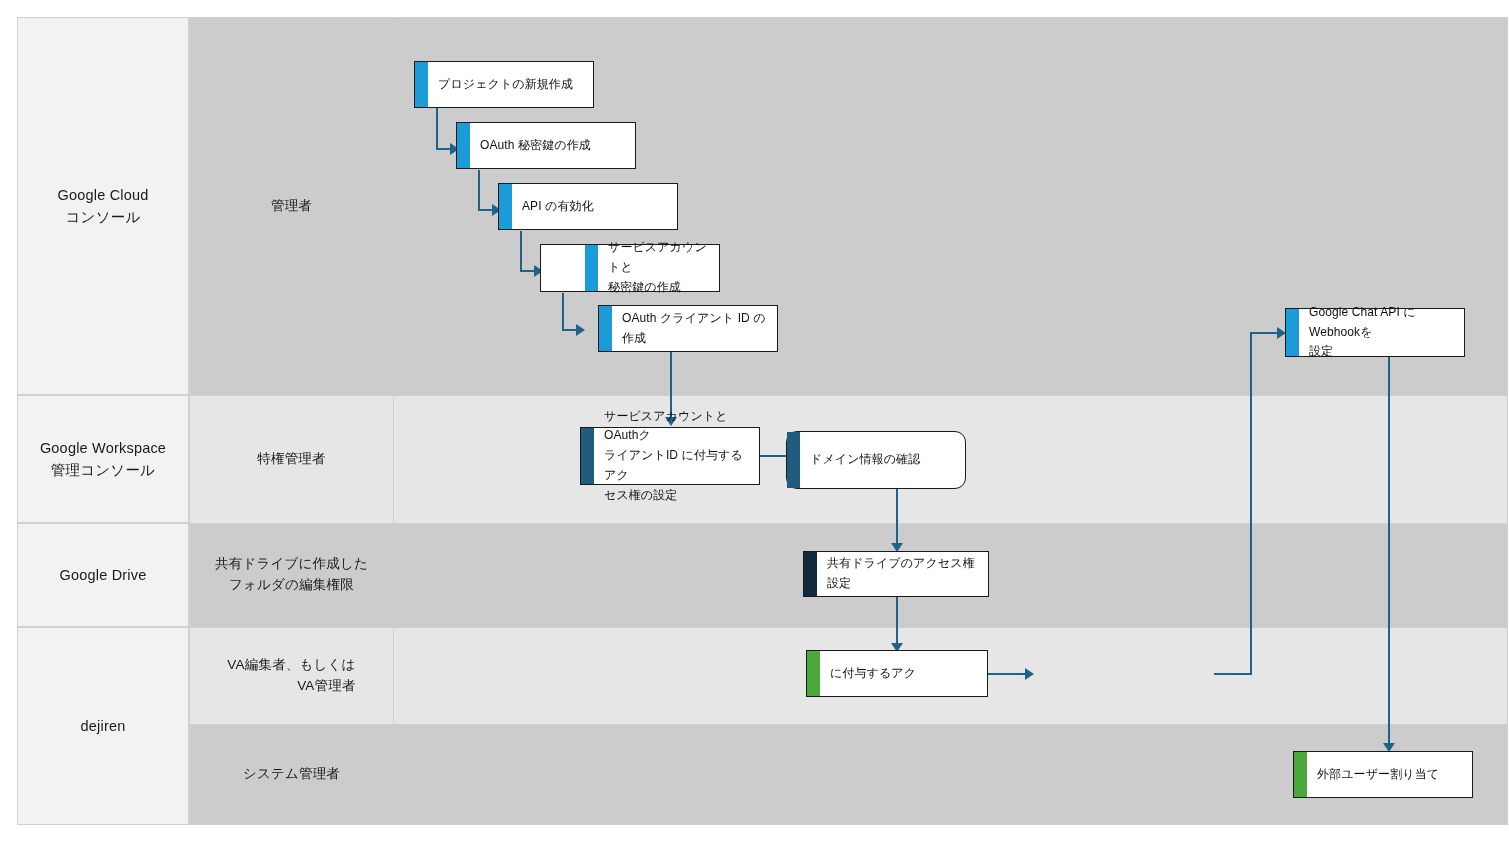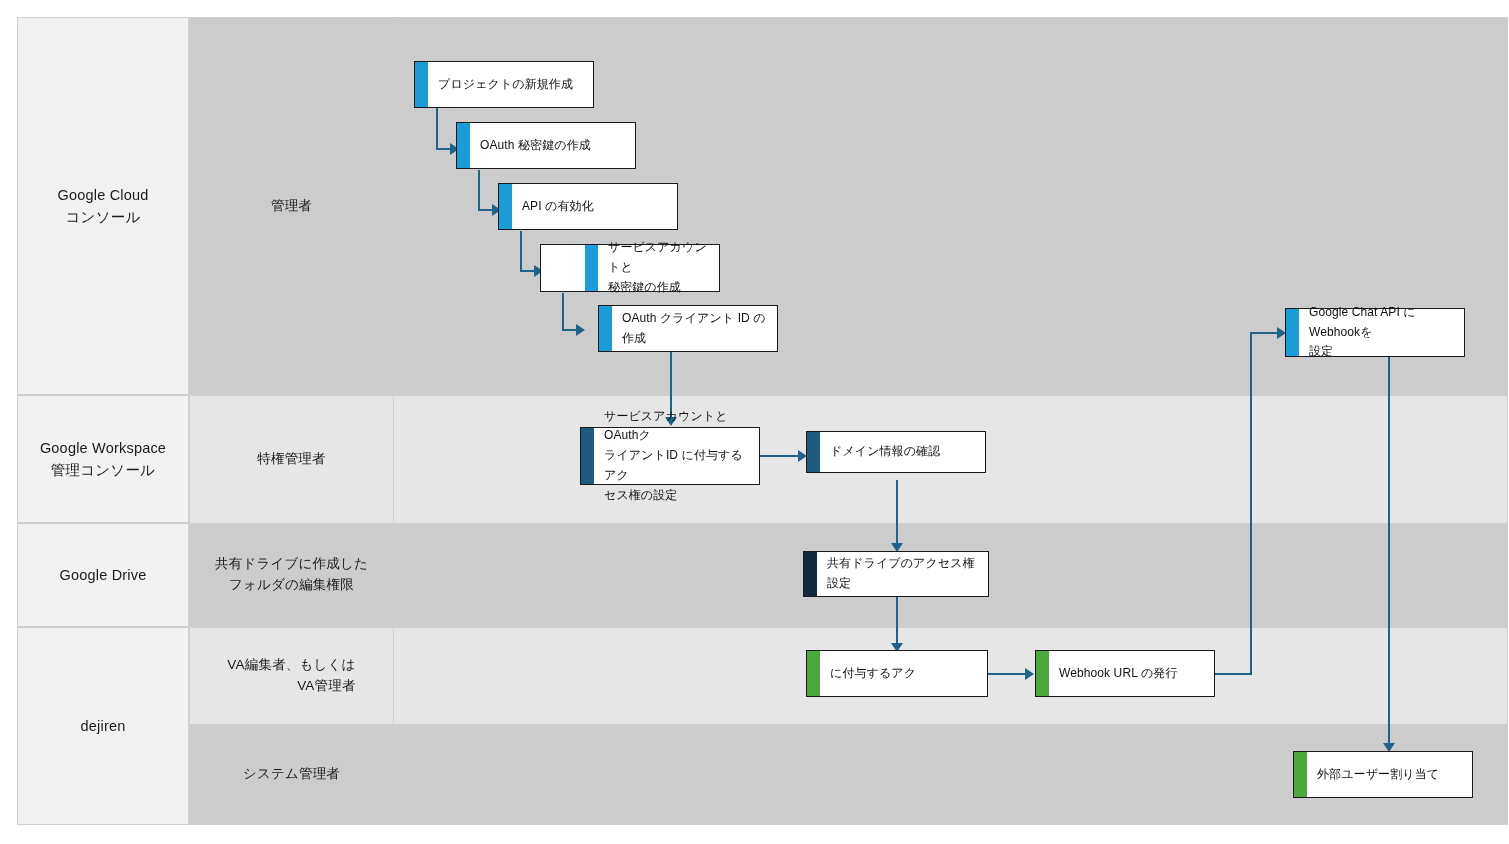--- a/index.html
+++ b/index.html
@@ -228,39 +228,35 @@
     <span class="node-label" style="white-space: pre-line;">OAuth クライアント ID の作成</span>
   </div>
 
   <div class="node" style="left:580px; top:427px; width:180px; height:58px;">
     <span class="accent" style="width:13px; background:#1F5C7E;"></span>
     <span class="node-label" style="white-space: pre-line;">サービスアカウントと OAuthク
 ライアントID に付与するアク
 セス権の設定</span>
   </div>
 
-  <div class="node" style="left:806px; top:431px; width:180px; height:42px;">
+  <div class="node" style="left:786px; top:431px; width:180px; height:58px;border-radius:11px;">
     <span class="accent" style="width:13px; background:#1F5C7E;"></span>
     <span class="node-label" style="white-space: pre-line;">ドメイン情報の確認</span>
   </div>
 
   <div class="node" style="left:803px; top:551px; width:186px; height:46px;">
     <span class="accent" style="width:13px; background:#13293D;"></span>
     <span class="node-label" style="white-space: pre-line;">共有ドライブのアクセス権設定</span>
   </div>
 
   <div class="node" style="left:806px; top:650px; width:182px; height:47px;">
     <span class="accent" style="width:13px; background:#4CA83D;"></span>
     <span class="node-label" style="white-space: pre-line;">に付与するアク</span>
   </div>
 
-  <div class="node" style="left:1035px; top:650px; width:180px; height:47px;">
-    <span class="accent" style="width:13px; background:#4CA83D;"></span>
-    <span class="node-label" style="white-space: pre-line;">Webhook URL の発行</span>
-  </div>
 
   <div class="node" style="left:1285px; top:308px; width:180px; height:49px;">
     <span class="accent" style="width:13px; background:#1B9CD8;"></span>
     <span class="node-label" style="white-space: pre-line;">Google Chat API に Webhookを
 設定</span>
   </div>
 
   <div class="node" style="left:1293px; top:751px; width:180px; height:47px;">
     <span class="accent" style="width:13px; background:#4CA83D;"></span>
     <span class="node-label" style="white-space: pre-line;">外部ユーザー割り当て</span>

